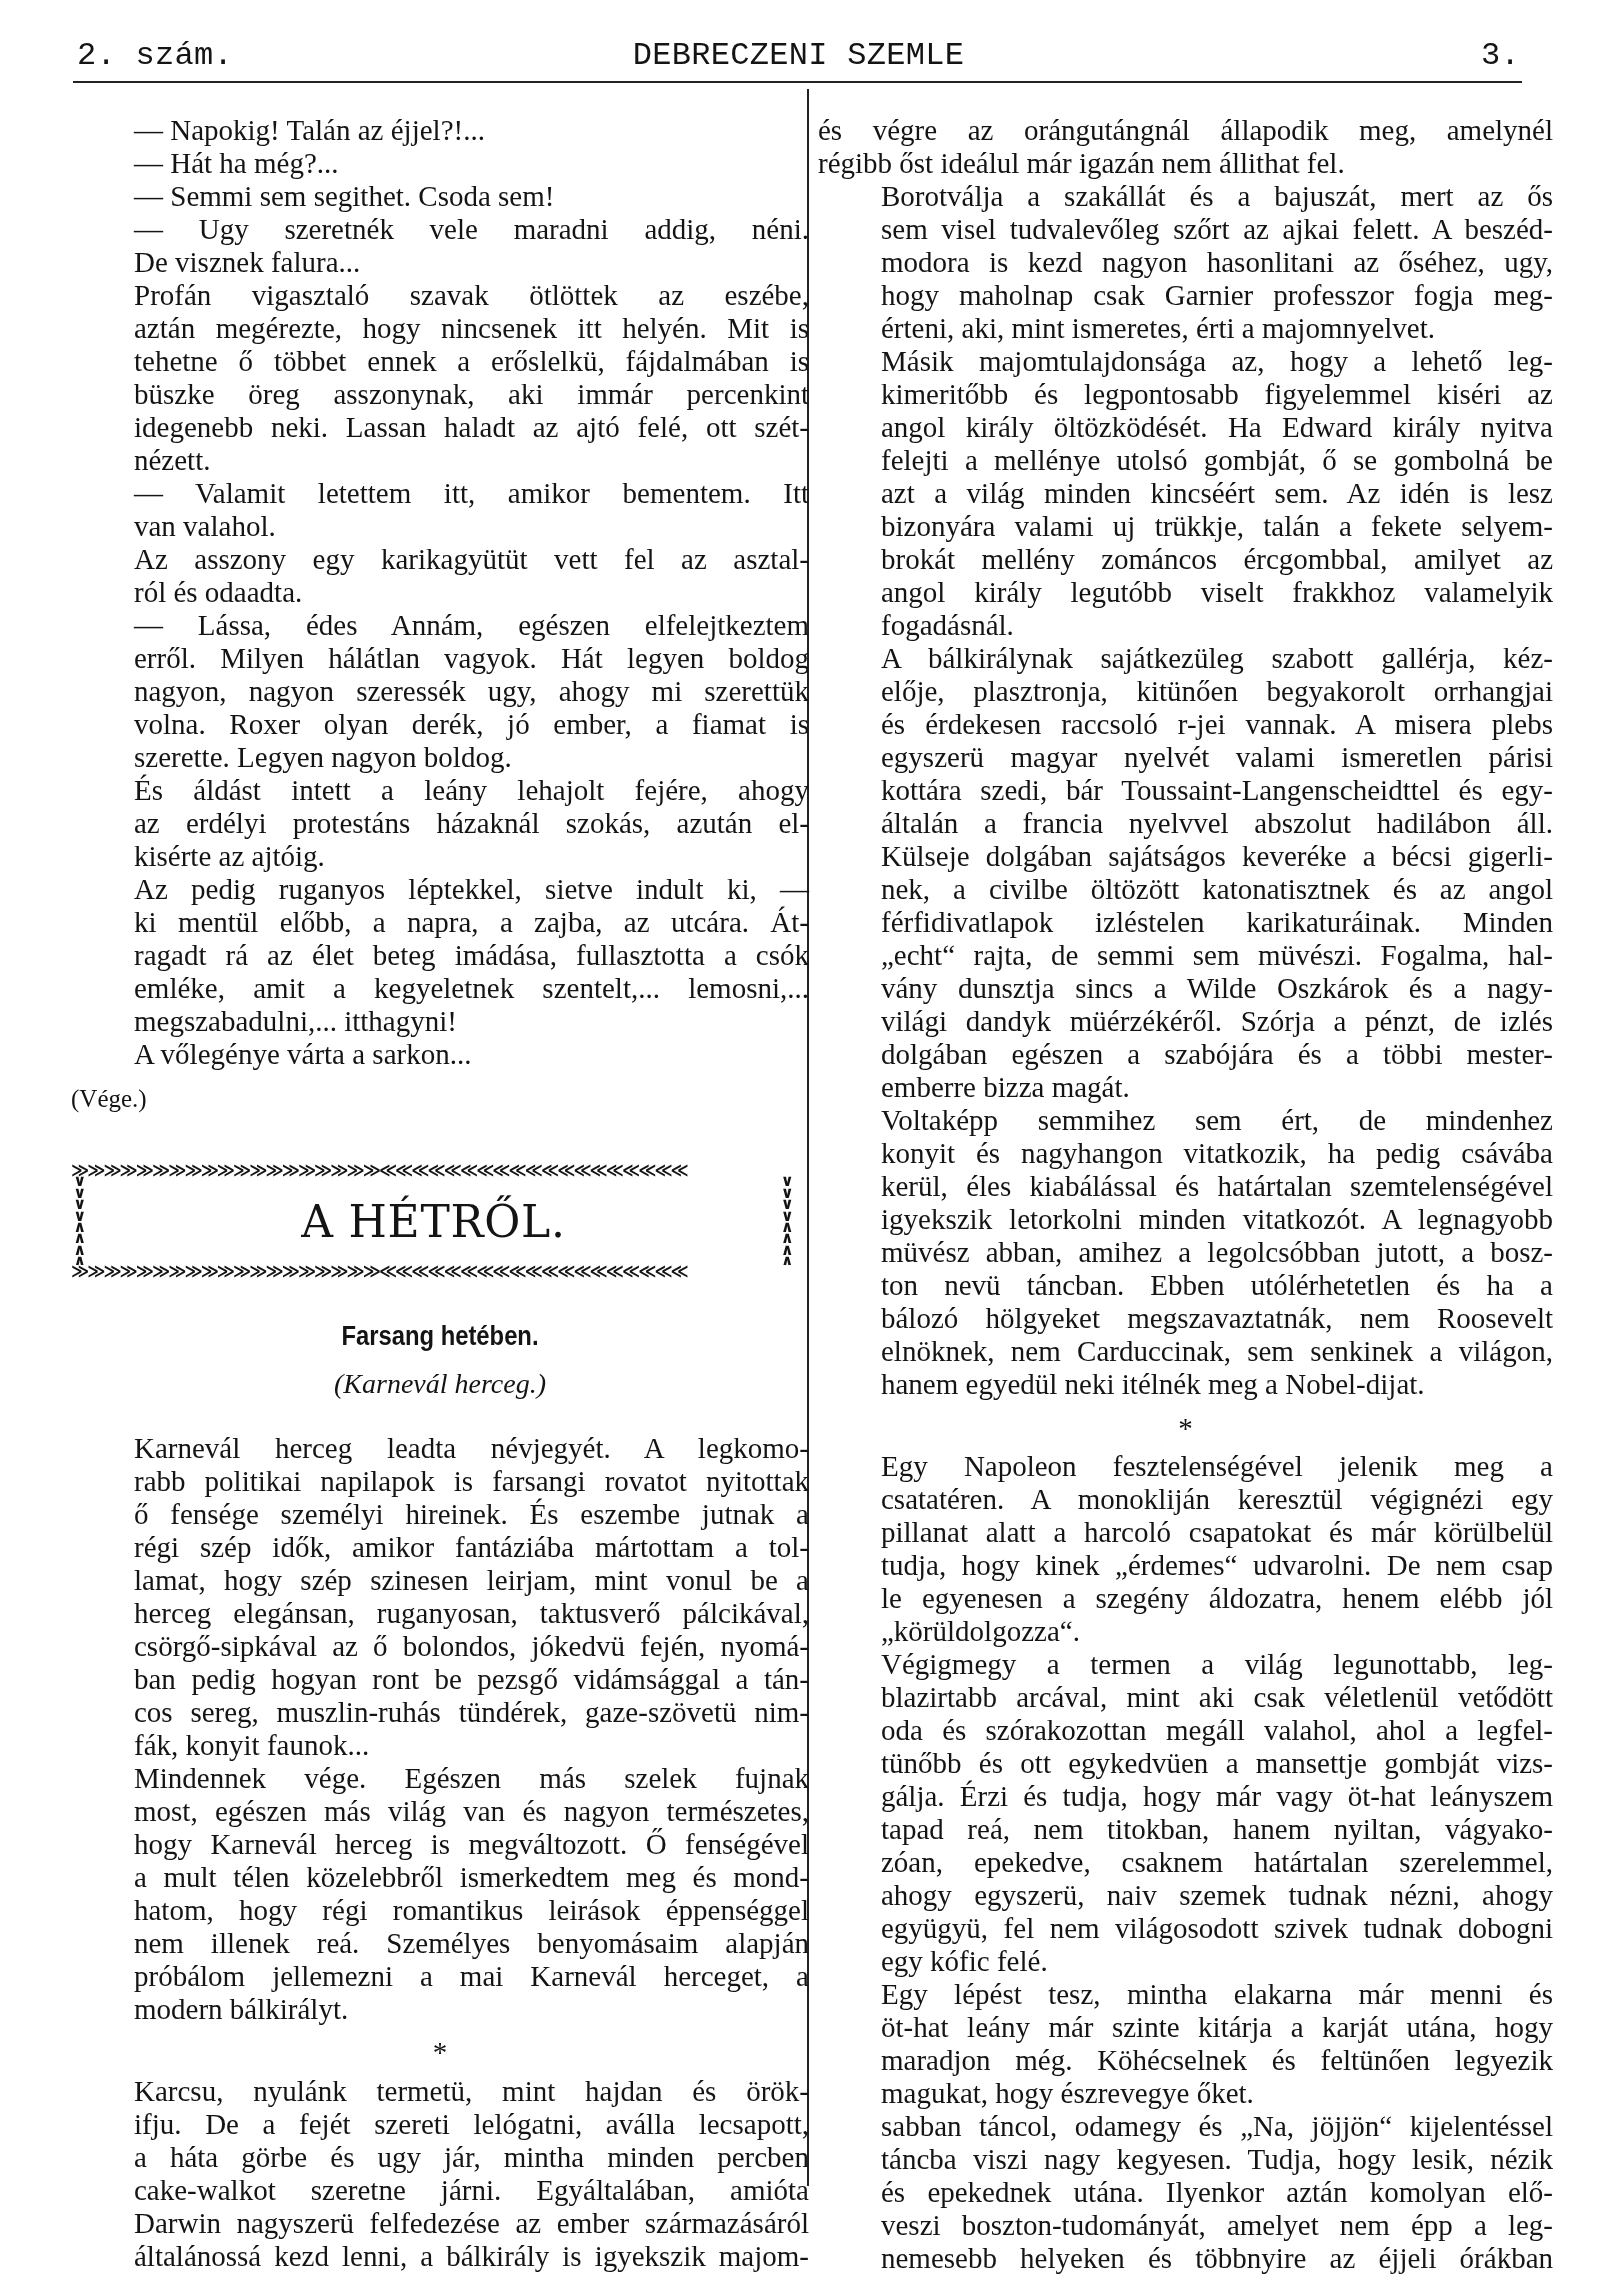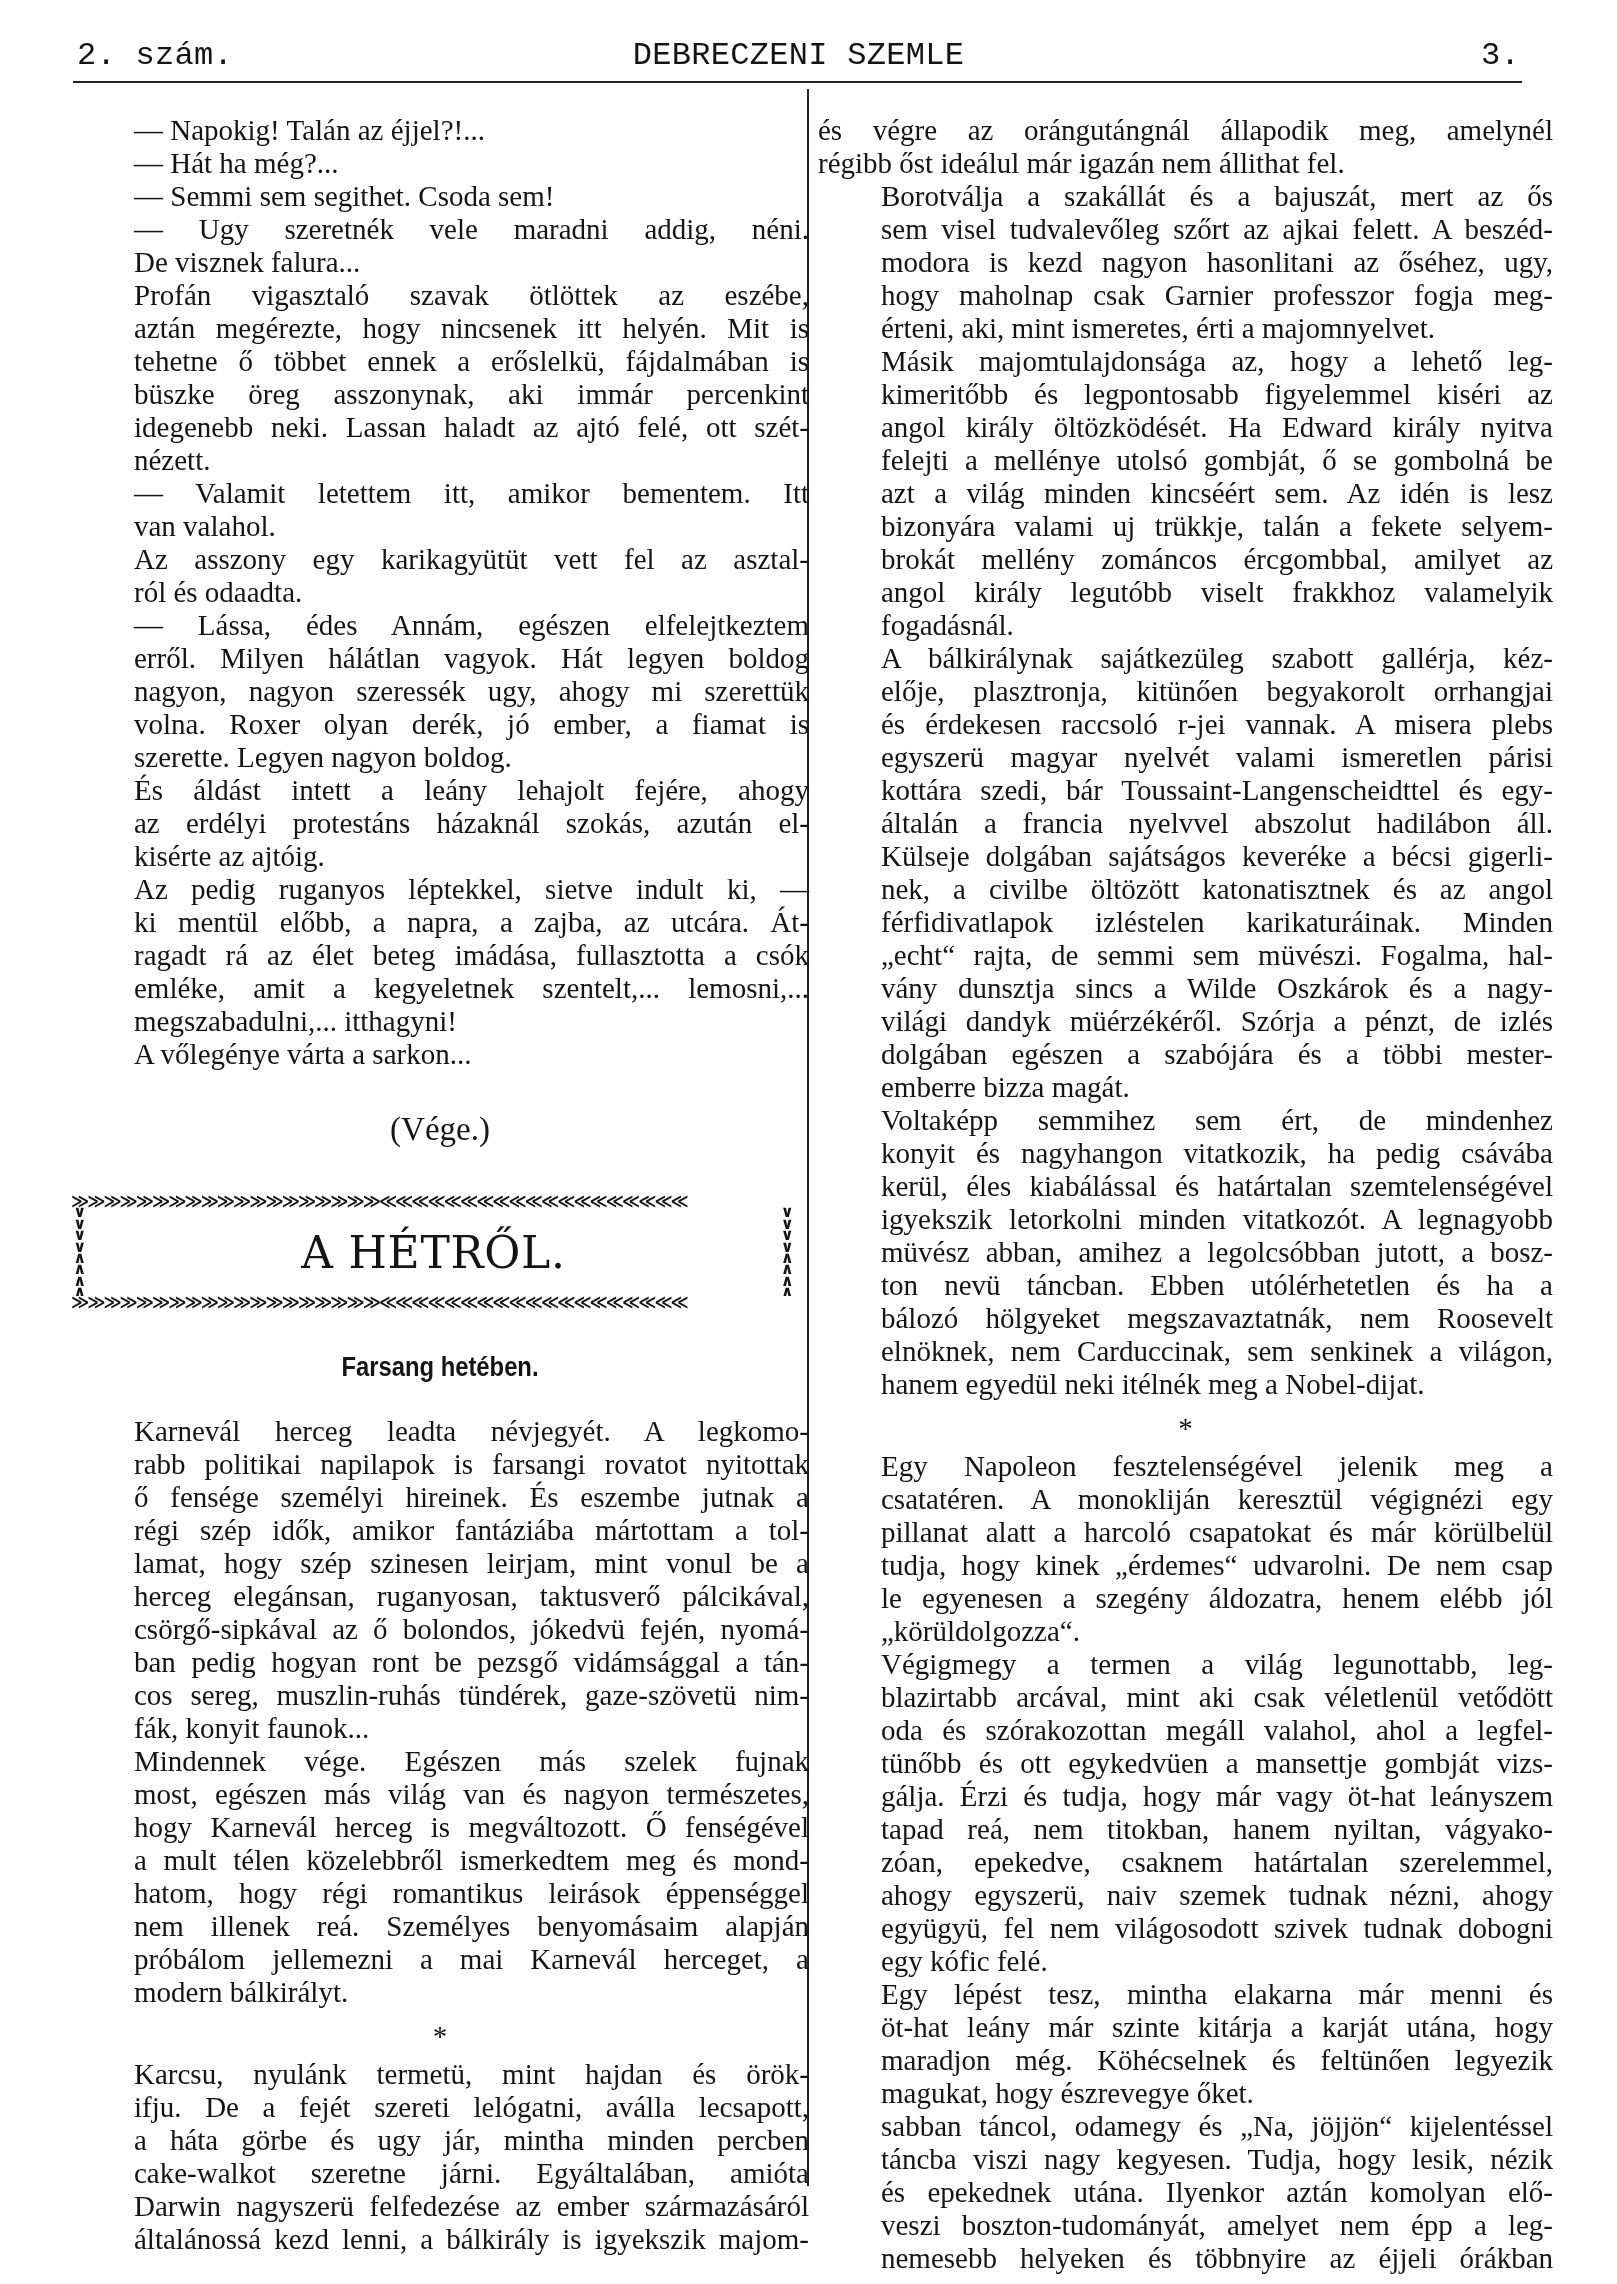--- a/index.html
+++ b/index.html
@@ -24,21 +24,21 @@
   .col {
     position: absolute; top: 114px; width: 738px;
     font-size: 29px; line-height: 33px; text-align: justify;
   }
   .col-left { left: 71px; }
   .col-right { left: 818px; width: 735px; }
   .col p { margin: 0; text-indent: 0; }
   .col p.ind { text-indent: 63px; }
   .col .line { display: block; text-align: justify; text-align-last: justify; }
   .col .line.last { text-align-last: left; }
-  .vege { text-align: center; font-size: 33px; margin: 42px 0 0 0; }
+  .vege { text-align: left; font-size: 25px; margin: 11px 0 0 0; }
   .banner {
     position: relative; margin: 47px 0 0 0; width: 725px; height: 117px;
   }
   .banner .edge-h {
     position: absolute; left: 0; width: 725px; height: 16px; overflow: hidden;
     font-family: "DejaVu Sans", sans-serif; font-weight: bold; font-size: 17.4px;
     line-height: 16px; white-space: nowrap; letter-spacing: -2px;
   }
   .banner .edge-top { top: 0; }
   .banner .edge-bot { bottom: 0; }
@@ -144,20 +144,21 @@
 ∨
 ∧
 ∧
 ∧
 ∧</div>
     <div class="edge-h edge-bot">≫≫≫≫≫≫≫≫≫≫≫≫≫≫≫≫≫≫≫≪≪≪≪≪≪≪≪≪≪≪≪≪≪≪≪≪≪≪</div>
     <div class="banner-title">A HÉTRŐL.</div>
   </div>
 
   <div class="subhead">Farsang hetében.</div>
+  <div class="subtitle">(Karnevál herceg.)</div>
   <div class="gap-s"></div>
   <div>
       <p class="ind">
         <span class="line" style="text-indent: 63px;">Karnevál herceg leadta névjegyét. A legkomo-</span>
         <span class="line">rabb politikai napilapok is farsangi rovatot nyitottak</span>
         <span class="line">ő fensége személyi hireinek. És eszembe jutnak a</span>
         <span class="line">régi szép idők, amikor fantáziába mártottam a tol-</span>
         <span class="line">lamat, hogy szép szinesen leirjam, mint vonul be a</span>
         <span class="line">herceg elegánsan, ruganyosan, taktusverő pálcikával,</span>
         <span class="line">csörgő-sipkával az ő bolondos, jókedvü fején, nyomá-</span>

